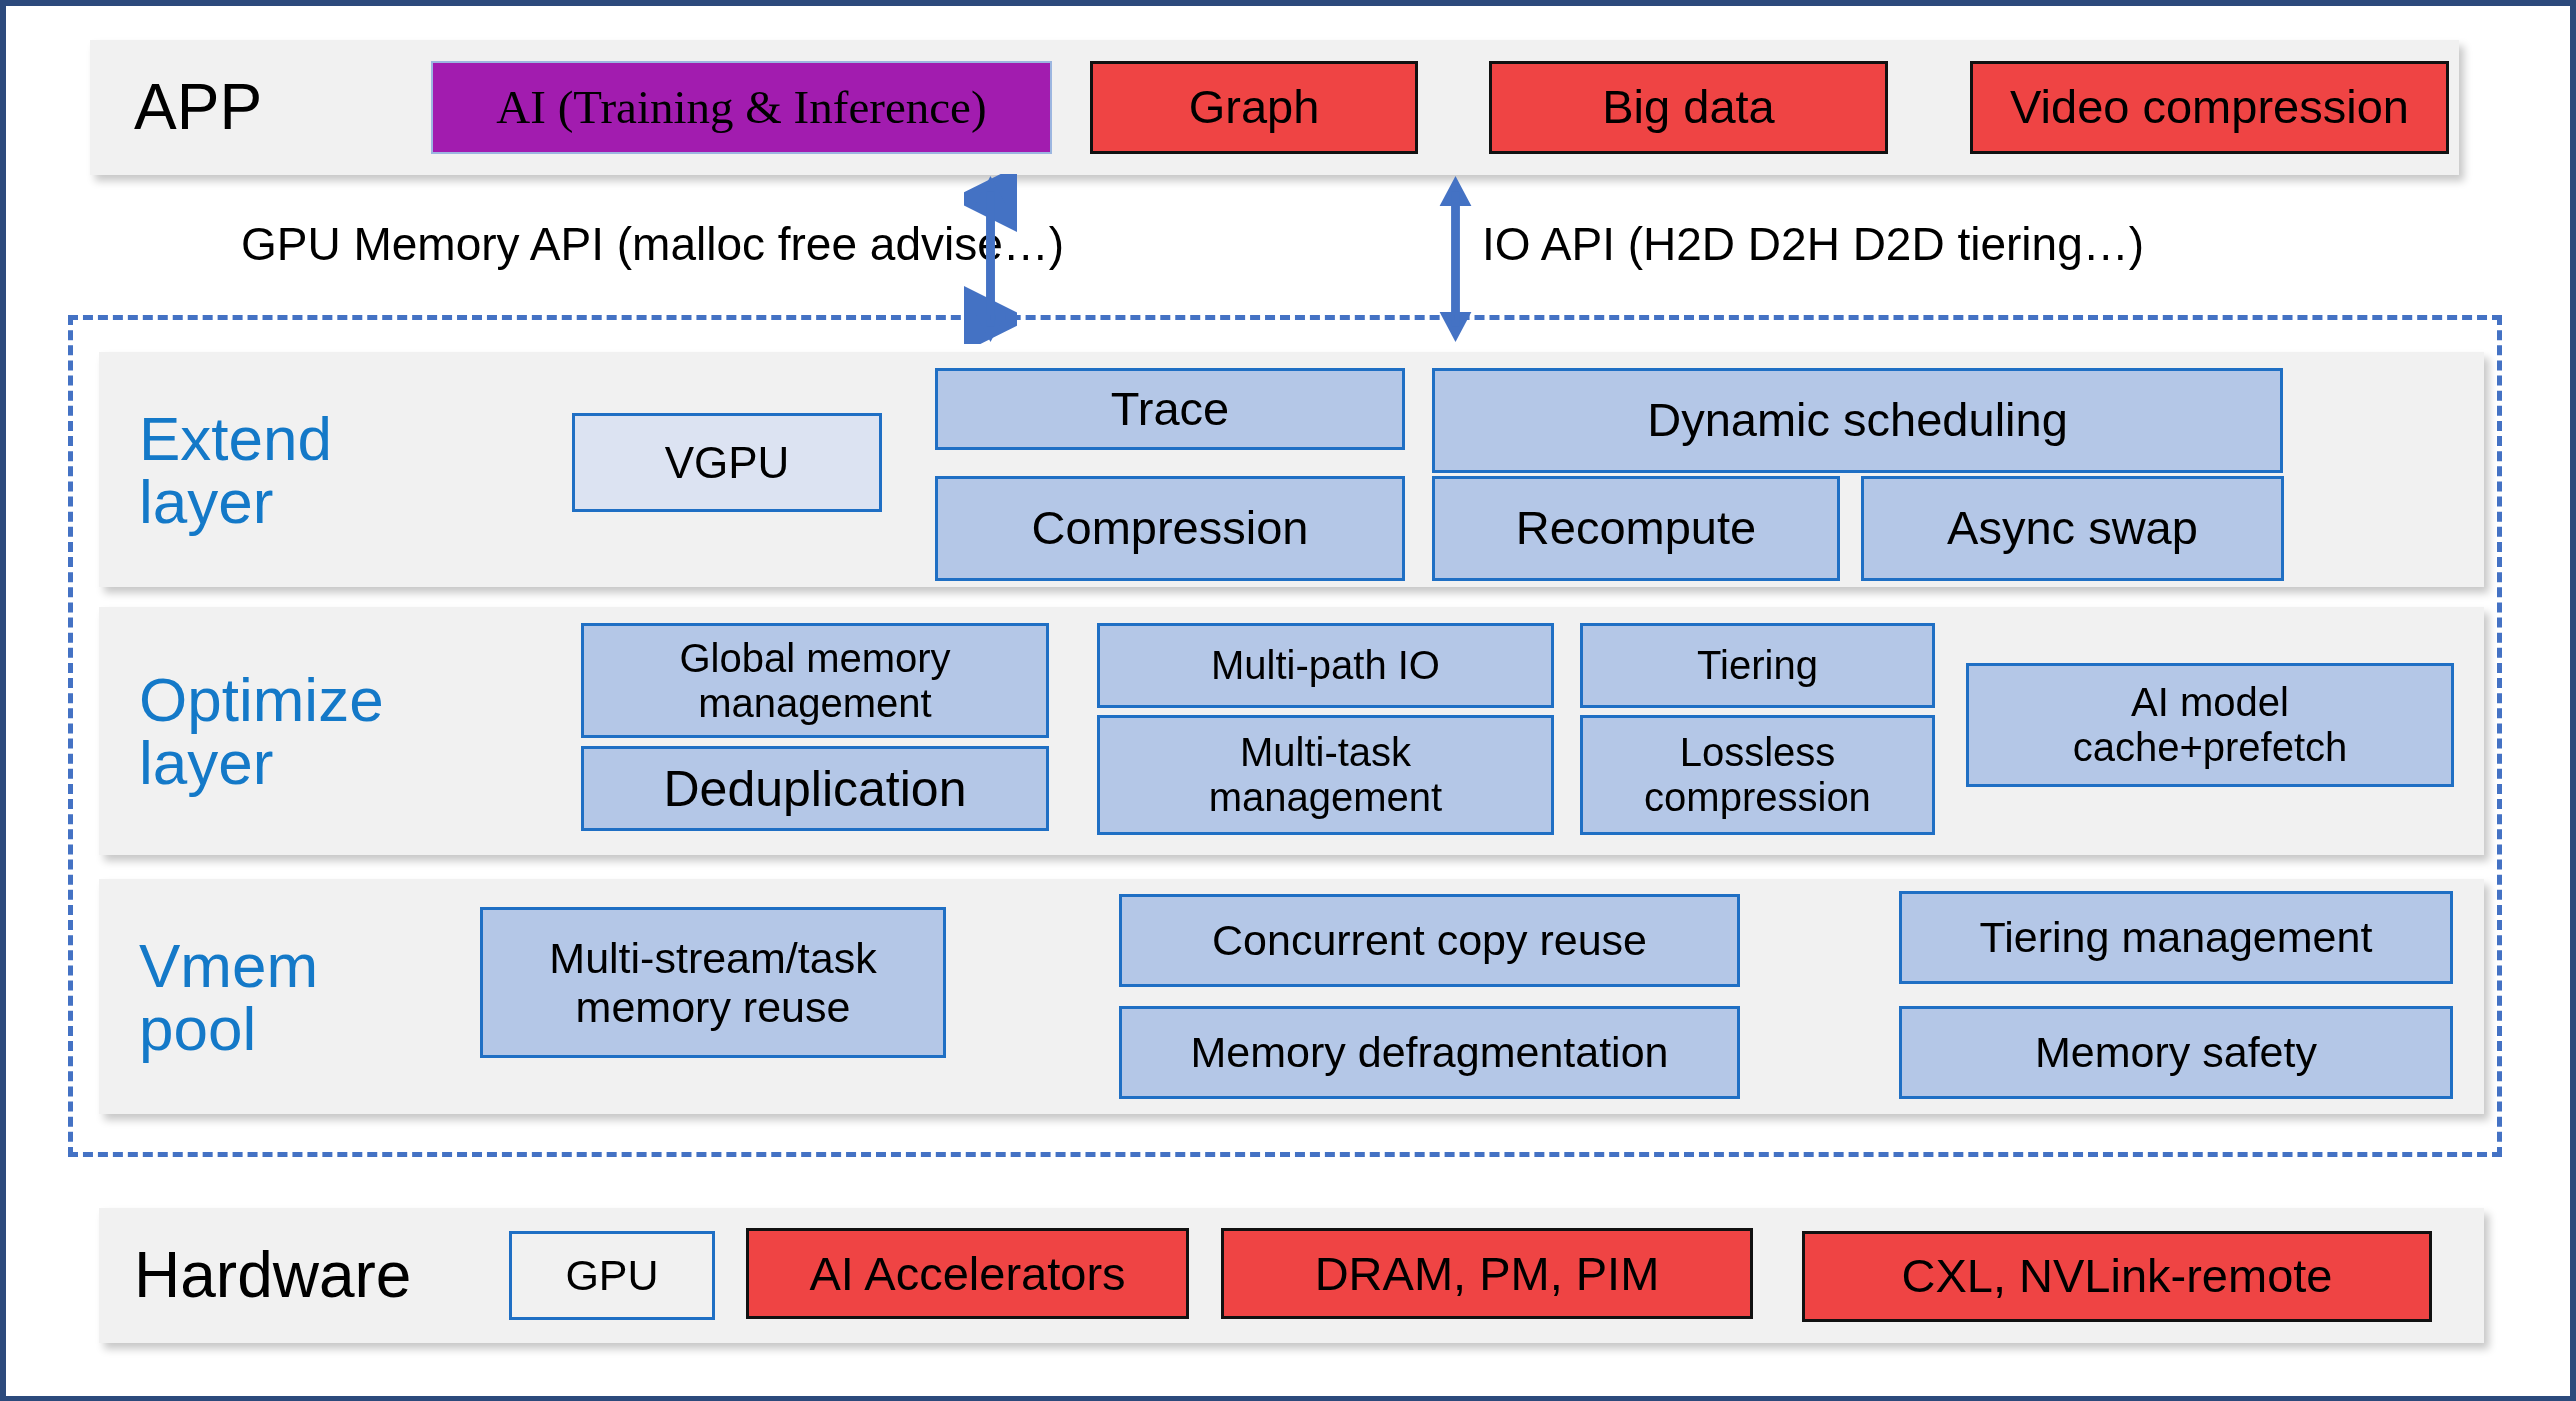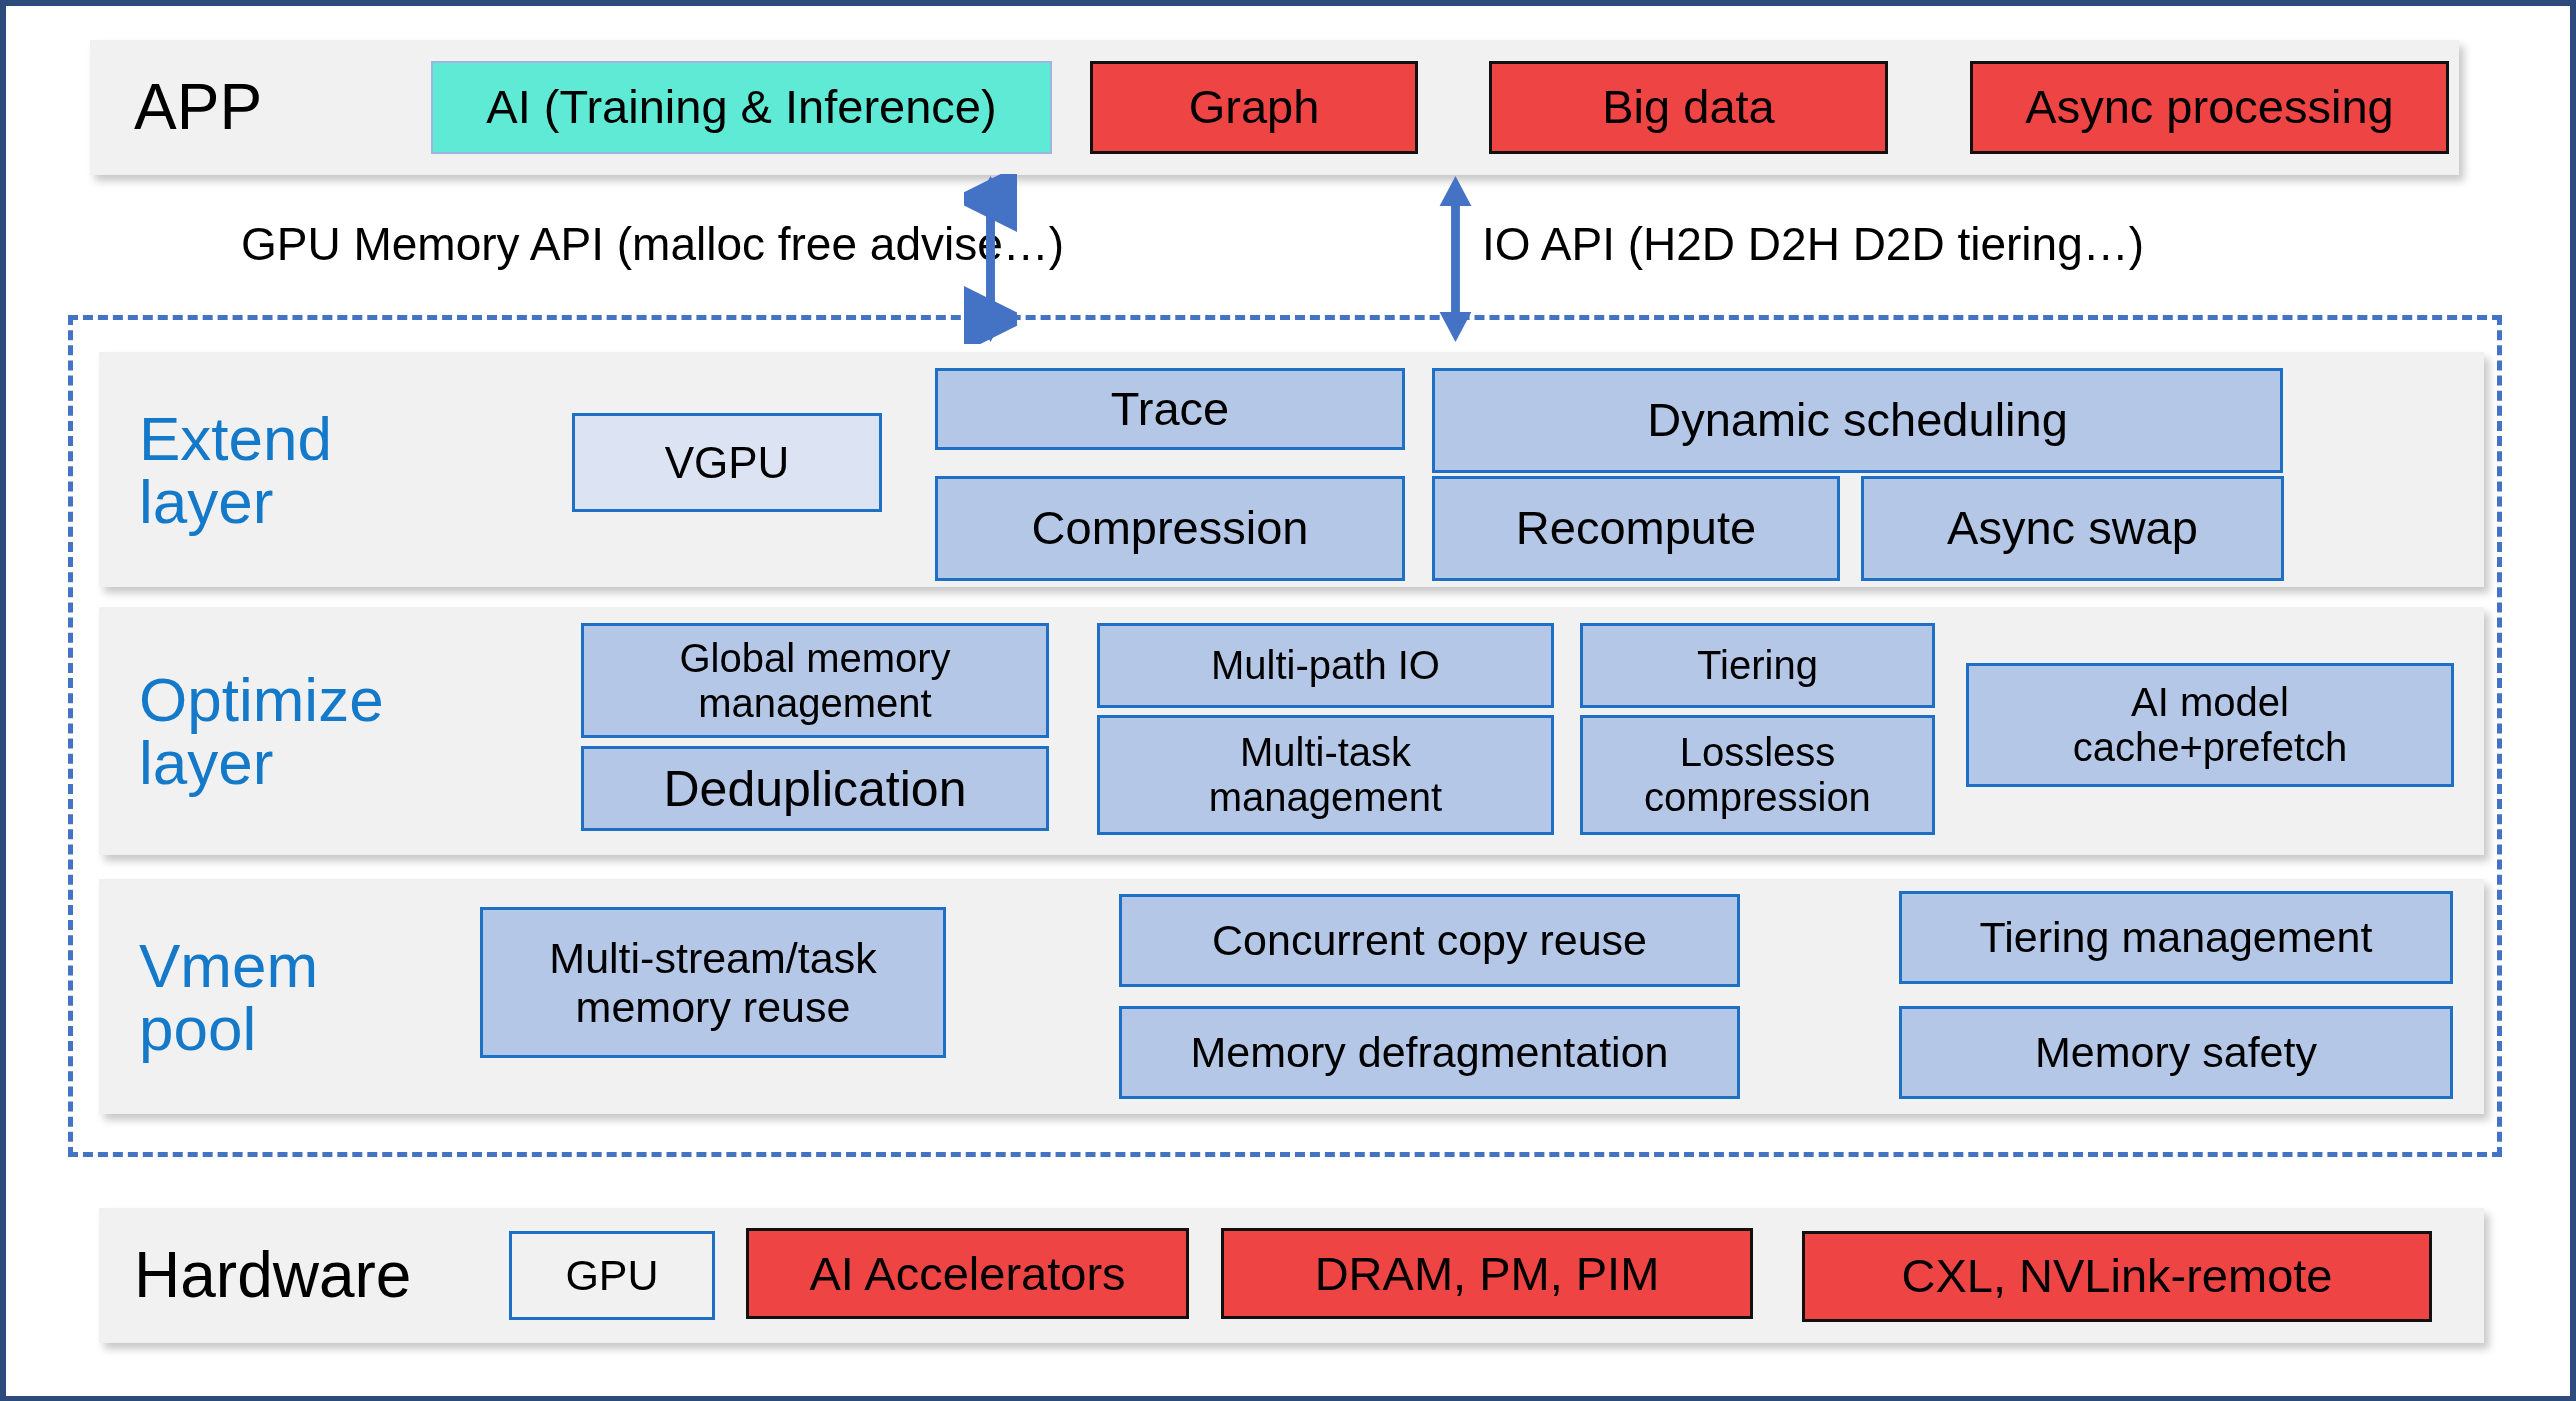--- a/index.html
+++ b/index.html
@@ -55,22 +55,23 @@
     white-space: pre-line;
   }
 
   
   .box-white {
     background: #ef4444;
     border: 3.5px solid #111111;
   }
   
   .box-white-blue {
-    background: #5eead4;
+    background: #a21caf;
     border: 2.7px solid #9cb6e0;
+    font-family: Liberation Serif, serif;
   }
   
   .box-ghost-blue {
     background: transparent;
     border: 3.5px solid #1f6fc4;
   }
   
   .box-blue {
     background: #b4c7e7;
     border: 3.5px solid #1f6fc4;
@@ -110,21 +111,21 @@
 
   <div class="band" style="left:84px; top:34px; width:2369px; height:135px;">
     <div class="row-label label-dark" style="position:absolute; left:44px; top:50%; transform:translateY(-50%); font-size:64px;">APP</div>
 
     <div class="box box-white-blue" style="position:absolute; left:341px; top:21px; width:621px; height:93px; font-size:47px;">AI (Training &amp; Inference)</div>
 
     <div class="box box-white" style="position:absolute; left:1000px; top:21px; width:328px; height:93px; font-size:47px;">Graph</div>
 
     <div class="box box-white" style="position:absolute; left:1399px; top:21px; width:399px; height:93px; font-size:47px;">Big data</div>
 
-    <div class="box box-white" style="position:absolute; left:1880px; top:21px; width:479px; height:93px; font-size:47px;">Async processing</div>
+    <div class="box box-white" style="position:absolute; left:1880px; top:21px; width:479px; height:93px; font-size:47px;">Video compression</div>
   </div>
 
   <div class="api-text" style="left:235px; top:211px;">GPU Memory API (malloc free advise…)</div>
 
   <div class="api-text" style="left:1476px; top:211px;">IO API (H2D D2H D2D tiering…)</div>
 
   <svg class="arrow" style="left:958px; top:168px;" width="53" height="170" viewBox="0 0 60 192">
     <defs>
       <marker id="ah-up" markerWidth="10" markerHeight="10" refX="5" refY="5" orient="auto" markerUnits="strokeWidth">
         <path d="M5,0 L10,10 L0,10 Z" fill="#4472c4"></path>

